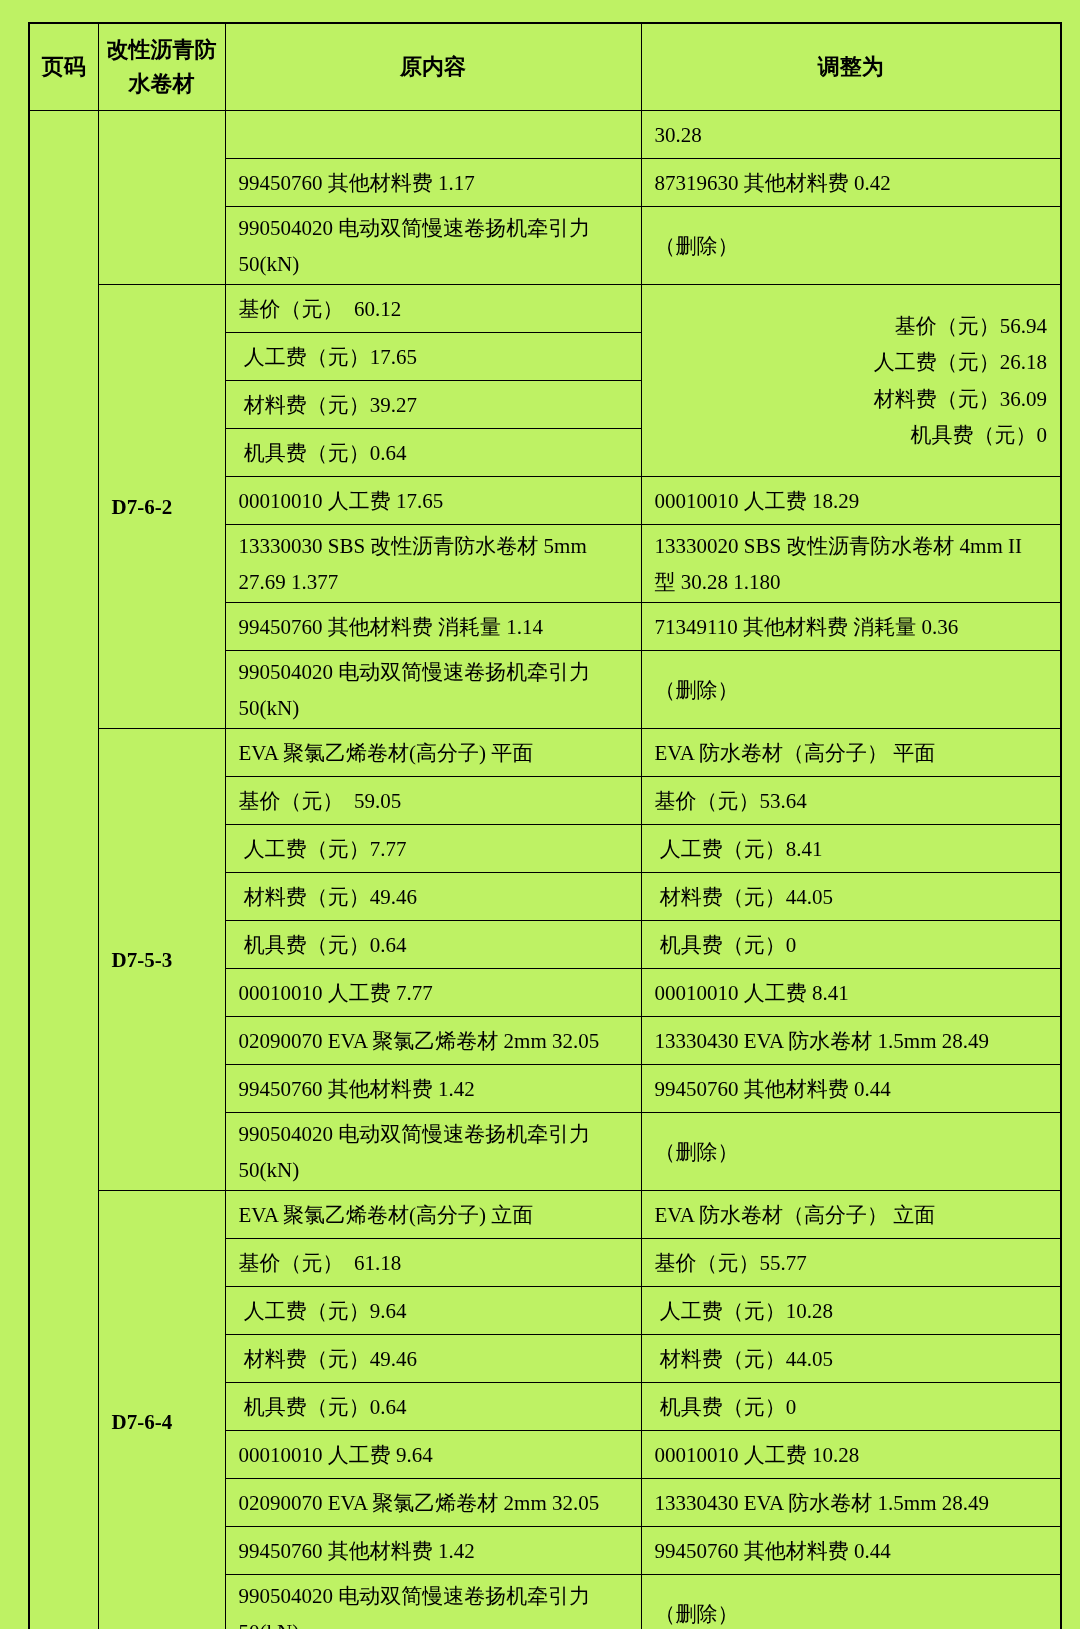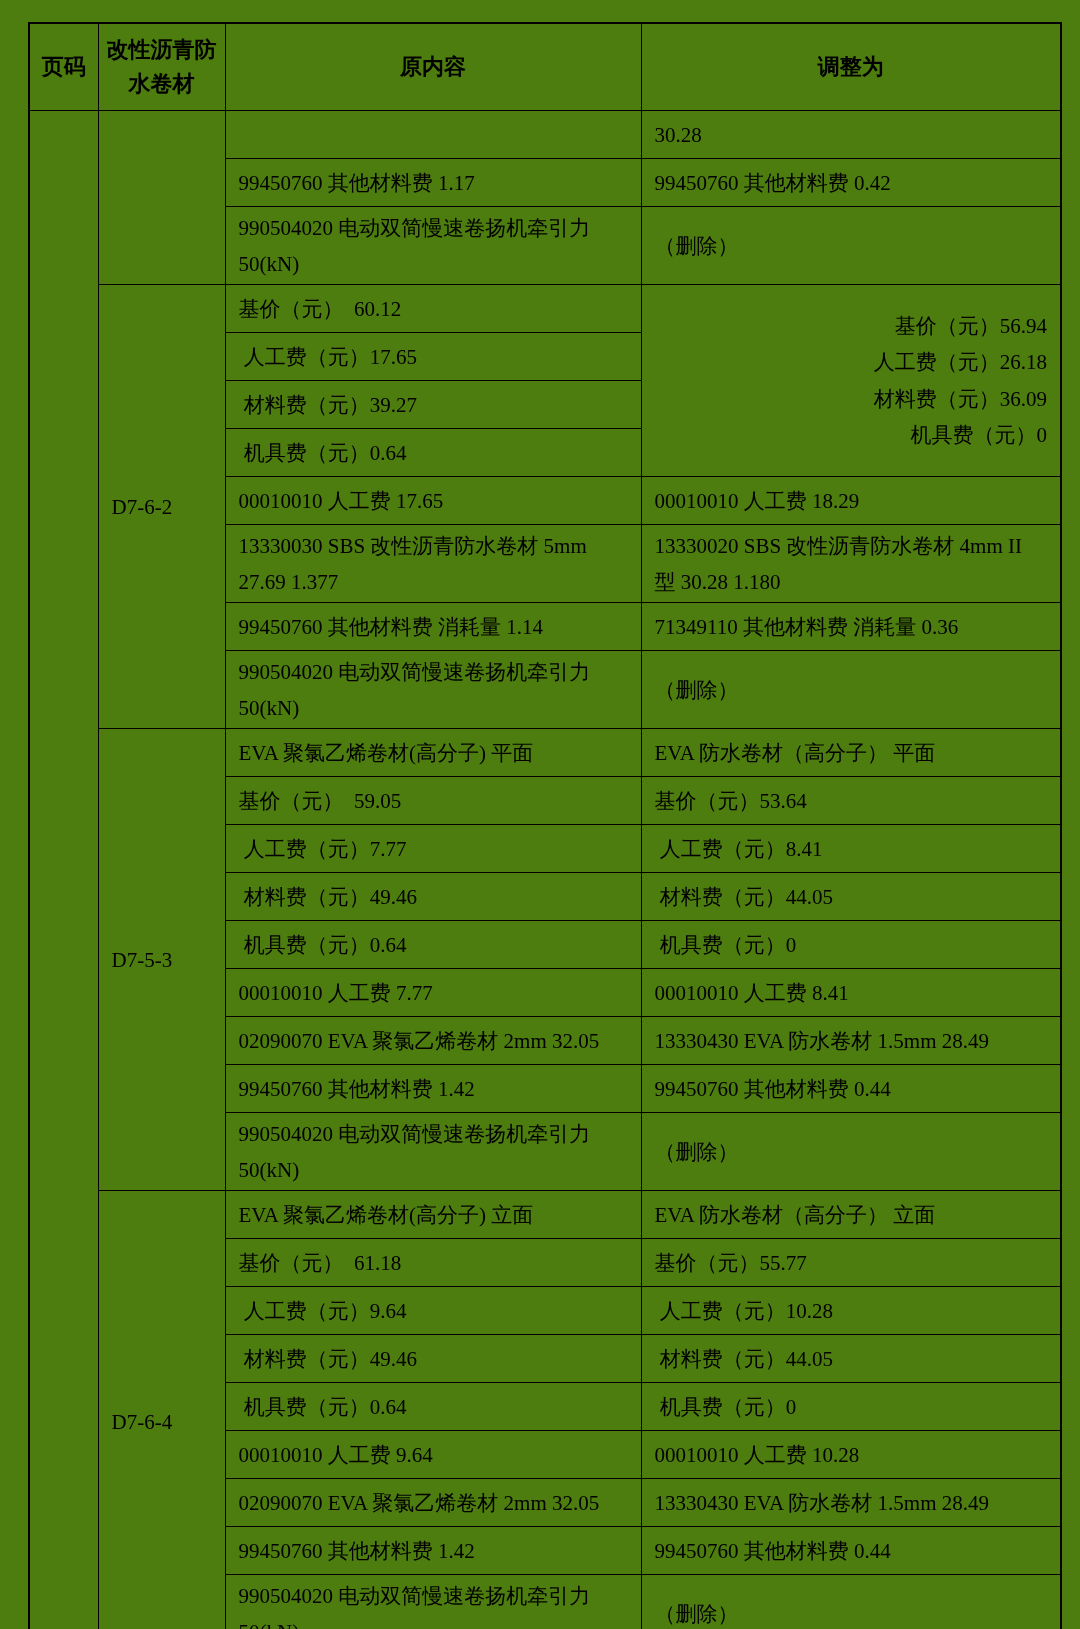--- a/index.html
+++ b/index.html
@@ -6,21 +6,21 @@
     margin: 0;
     padding: 0;
     background: #ffffff;
     color: #000000;
     font-family: "Liberation Serif", "DejaVu Serif", serif;
   }
   .page {
     position: relative;
     width: 1080px;
     height: 1629px;
-    background: #4d7c0f;
+    background: #bef264;
     overflow: hidden;
   }
   table.adj {
     position: absolute;
     left: 28px;
     top: 22px;
     width: 1032px;
     border-collapse: collapse;
     table-layout: fixed;
     border: 2.5px solid #000000;
@@ -39,20 +39,21 @@
     font-weight: bold;
     text-align: center;
     height: 82px;
     line-height: 34px;
     font-size: 22px;
     padding: 2px 8px;
   }
   td.page-col, td.label-col {
     text-align: center;
     padding: 2px 4px;
+    font-weight: bold;
   }
   td.h1 { height: 43px; }
   td.h2 { height: 73px; }
   td.merged div {
     line-height: 36.5px;
     white-space: pre-wrap;
     text-align: right;
   }
 </style>
 </head>
@@ -76,21 +77,21 @@
     </thead>
     <tbody id="tbody">
         <tr>
           <td rowspan="31" class="page-col"></td>
           <td rowspan="3" class="label-col"></td>
           <td class="orig-col h1"></td>
           <td class="adj-col h1">30.28</td>
         </tr>
         <tr>
           <td class="orig-col h1">99450760 其他材料费 1.17</td>
-          <td class="adj-col h1">99450760 其他材料费 0.42</td>
+          <td class="adj-col h1">87319630 其他材料费 0.42</td>
         </tr>
         <tr>
           <td class="orig-col h2">990504020 电动双简慢速卷扬机牵引力 50(kN)</td>
           <td class="adj-col h2">（删除）</td>
         </tr>
         <tr>
           <td rowspan="8" class="label-col">D7-6-2</td>
           <td class="orig-col h1">基价（元）  60.12</td>
           <td rowspan="4" class="adj-col merged"><div>基价（元）56.94</div><div> 人工费（元）26.18</div><div> 材料费（元）36.09</div><div> 机具费（元）0</div></td>
         </tr>

